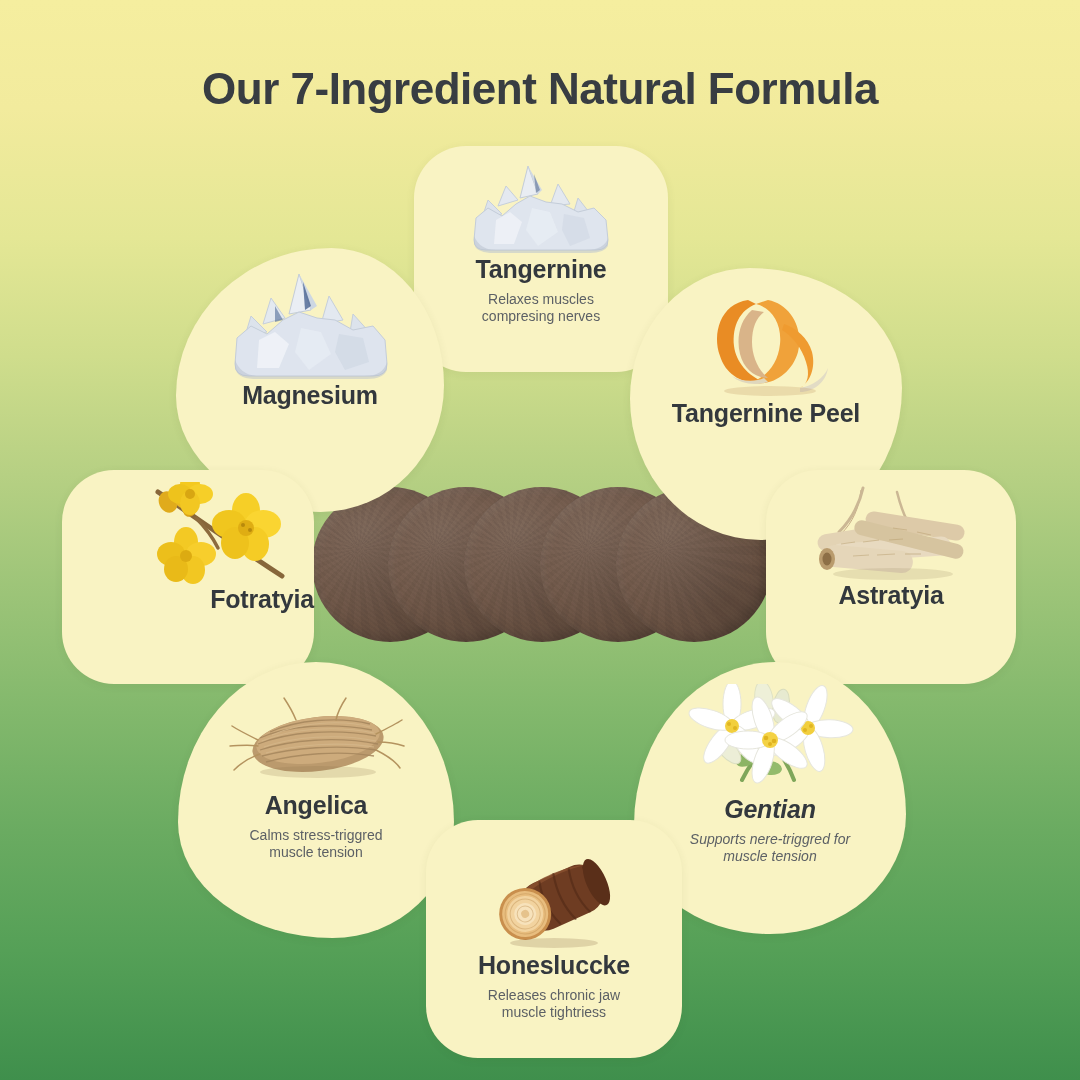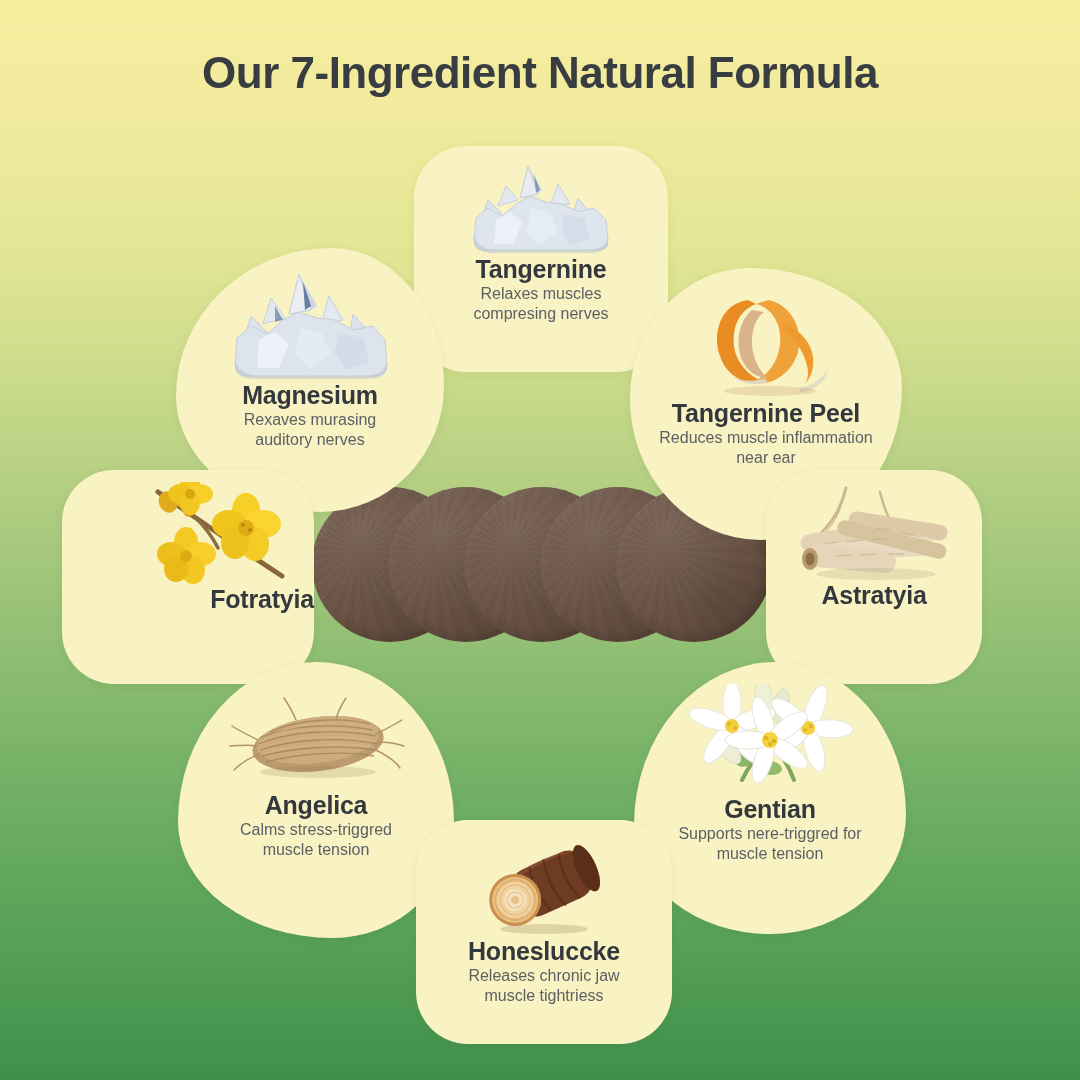--- a/index.html
+++ b/index.html
@@ -18,21 +18,21 @@
       #b6d083 44%,
       #9cc478 55%,
       #82b86c 66%,
       #6aab61 77%,
       #55a057 88%,
       #3f8f4c 100%);
   }
 
   
   .title{
-    position:absolute;top:48px;left:0;width:1080px;text-align:center;
+    position:absolute;top:64px;left:0;width:1080px;text-align:center;
     font-size:44px;font-weight:700;letter-spacing:-.5px;
     color:#383d42;
   }
 
   
   .patches{position:absolute;left:312px;top:487px;width:460px;height:155px;}
   .patch{
     position:absolute;top:0;width:156px;height:155px;border-radius:50%;
     background:
       radial-gradient(circle at 34% 28%, rgba(255,255,255,.10), rgba(0,0,0,0) 62%),
@@ -57,40 +57,40 @@
     box-shadow:0 2px 10px rgba(60,70,30,.07);
     display:flex;flex-direction:column;align-items:center;
     text-align:center;
   }
   .card .img{position:relative;flex:none;}
   .card .name{
     font-size:25px;font-weight:700;color:#33383d;line-height:1.1;
     letter-spacing:-.2px;
   }
   .card .desc{
-    font-size:16px;color:#5c6065;line-height:1.28;
+    font-size:14px;color:#5c6065;line-height:1.28;margin-top:7px;
     white-space:pre-line;
   }
 
   
   .shape-rrect{border-radius:52px;}
   .shape-blobA{border-radius:58% 42% 46% 54% / 56% 52% 48% 44%;}
   .shape-blobB{border-radius:44% 56% 52% 48% / 48% 44% 56% 52%;}
   .shape-blobC{border-radius:50% 50% 44% 56% / 58% 58% 42% 42%;}
-  .shape-blobD{border-radius:52% 48% 50% 50% / 60% 56% 44% 40%;}
+  .shape-blobD{border-radius:52% 48% 50% 50% / 60% 56% 44% 40%;font-style:italic;}
 
   
   #card-magnesium {left:414px; top:146px; width:254px; height:212px; padding-top:14px;}
   #card-astragium {left:176px; top:248px; width:268px; height:242px; padding-top:22px;}
   #card-tangerine {left:630px; top:268px; width:272px; height:250px; padding-top:22px;}
   #card-fotratyia {left:62px;  top:470px; width:252px; height:202px; padding-top:12px;align-items:flex-end;}
-  #card-astratyia {left:766px; top:470px; width:216px; height:202px; padding-top:12px;}
+  #card-astratyia {left:766px; top:470px; width:250px; height:202px; padding-top:12px;}
   #card-angelica  {left:178px; top:662px; width:276px; height:250px; padding-top:26px;}
   #card-gentian   {left:634px; top:662px; width:272px; height:250px; padding-top:22px;}
-  #card-honeslu   {left:416px; top:820px; width:256px; height:210px; padding-top:14px;}
+  #card-honeslu   {left:426px; top:820px; width:256px; height:210px; padding-top:28px;}
 
   
   .art{display:block;}
 </style>
 </head>
 <body>
 
 <div id="stage">
 
   <div class="title">Our 7-Ingredient Natural Formula</div>
@@ -143,22 +143,20 @@
           <path d="M12,68 L26,56 L42,64 L58,50 L74,42 L92,48 L110,50 L128,60 L148,56 L160,70
                    L162,94 Q162,106 148,106 L24,106 Q10,106 10,94 Z" fill="#dee4ee" stroke="#c4cdd9" stroke-width="1"></path>
           <path d="M34,70 L50,62 L64,74 L54,98 L32,98 Z" fill="#eff2f7" opacity=".92"></path>
           <path d="M76,58 L96,62 L106,84 L84,100 L70,82 Z" fill="#e6ebf3" opacity=".9"></path>
           <path d="M114,64 L138,68 L144,92 L120,100 L110,82 Z" fill="#d3dae6" opacity=".9"></path>
           <path d="M10,90 Q16,106 34,106 L140,106 Q158,106 162,92 L162,100 Q158,109 142,109 L28,109 Q12,108 10,98 Z" fill="#b7c0ce" opacity=".5"></path>
         </g>
       </svg>
     </div>
     <div class="name">Magnesium</div>
-    <div class="desc">Rexaves murasing
-auditory nerves</div>
   </div>
 
   <div class="card shape-blobB" id="card-tangerine">
     <div class="img">
       <svg class="art" width="160" height="110" viewBox="0 0 160 110">
         <g>
           <path d="M62,10 C34,14 26,44 34,66 C40,86 60,96 78,92 C62,86 50,72 48,56
                    C46,36 54,20 70,14 Z" fill="#e98c24"></path>
           <path d="M70,14 C86,18 96,34 94,54 C92,74 80,88 64,92 C84,98 106,84 112,62
                    C118,38 104,14 82,10 Z" fill="#f0a23a"></path>
@@ -166,22 +164,20 @@
                    C66,38 70,28 78,22 Z" fill="#d9b489"></path>
           <path d="M96,40 C106,46 116,58 120,72 C124,84 122,94 114,98 C124,92 130,78 126,62
                    C122,48 110,38 98,34 Z" fill="#ef9b30"></path>
           <path d="M114,98 C126,96 138,88 142,78 C140,92 128,102 114,102 Z" fill="#e2dcc5"></path>
           <path d="M78,88 C70,92 56,92 46,86 C54,94 70,96 82,92 Z" fill="#dfd7bd"></path>
           <ellipse cx="84" cy="101" rx="46" ry="5" fill="#b48a50" opacity=".22"></ellipse>
         </g>
       </svg>
     </div>
     <div class="name">Tangernine Peel</div>
-    <div class="desc">Reduces muscle inflammation
-near ear</div>
   </div>
 
   <div class="card shape-rrect" id="card-fotratyia">
     <div class="img">
       <svg class="art" width="180" height="104" viewBox="0 0 180 104">
         <g>
           <path d="M24,10 C54,30 90,56 148,94" stroke="#87663a" stroke-width="5" fill="none" stroke-linecap="round"></path>
           <path d="M62,36 C72,46 78,54 84,66" stroke="#8c6b3e" stroke-width="3.5" fill="none" stroke-linecap="round"></path>
           <path d="M100,58 C104,50 110,44 118,40" stroke="#8c6b3e" stroke-width="3" fill="none" stroke-linecap="round"></path>
           <g>

